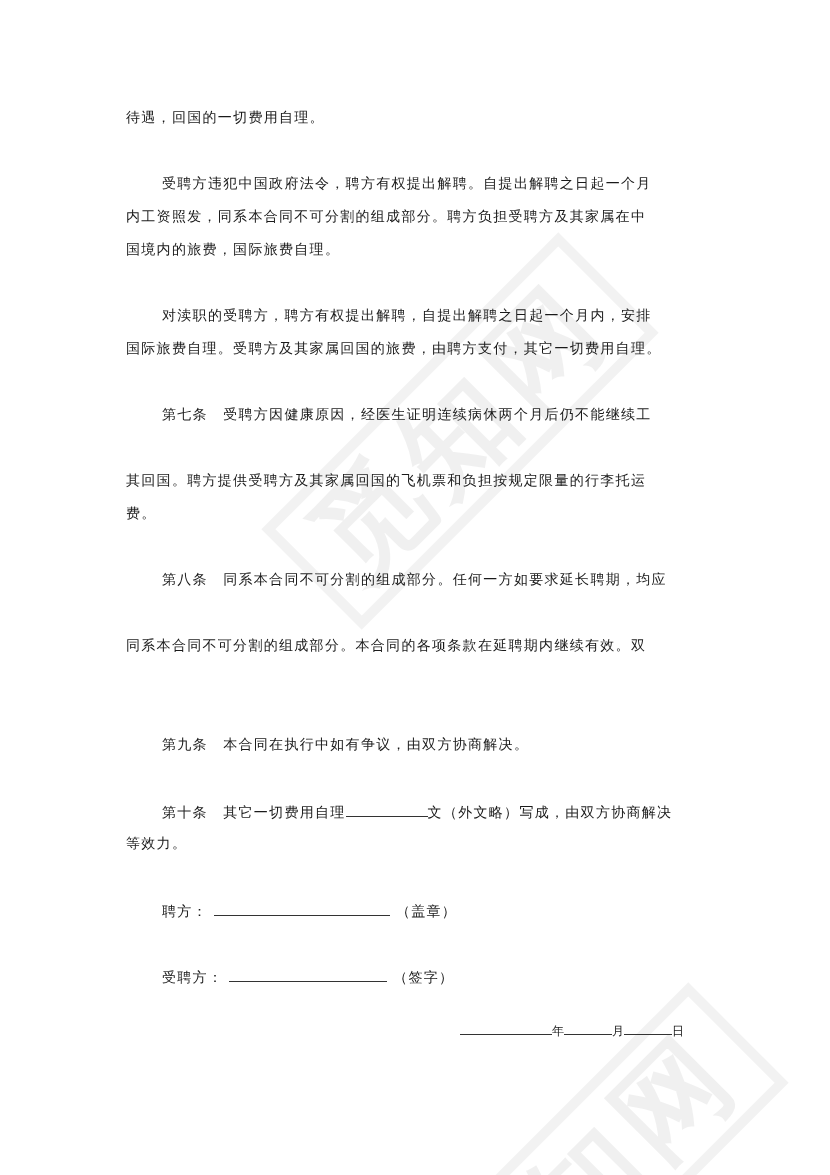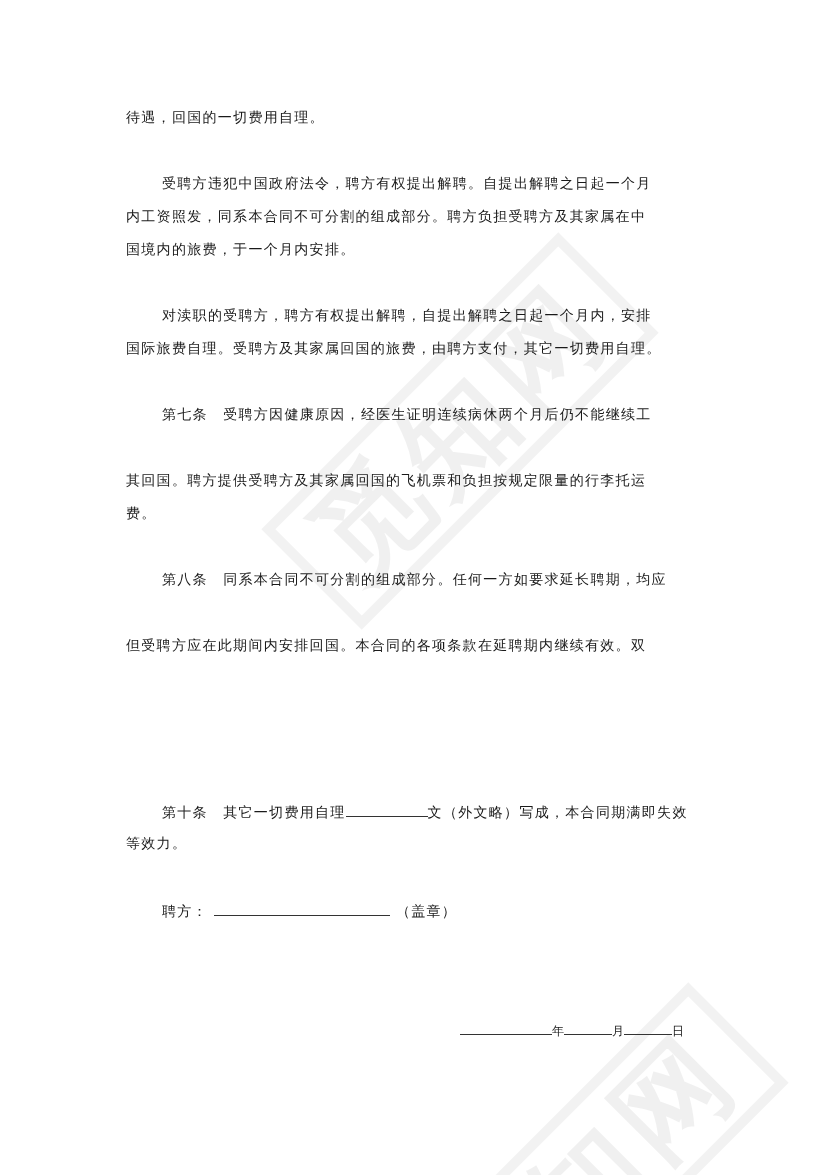--- a/index.html
+++ b/index.html
@@ -68,39 +68,43 @@
 
 <div class="page">
 
   <div class="watermark wm1">觅知网</div>
   <div class="watermark wm2">觅知网</div>
 
   <div class="line" style="top:107px">待遇，回国的一切费用自理。</div>
 
   <div class="line indent" style="top:173px">受聘方违犯中国政府法令，聘方有权提出解聘。自提出解聘之日起一个月</div>
   <div class="line" style="top:206px">内工资照发，同系本合同不可分割的组成部分。聘方负担受聘方及其家属在中</div>
-  <div class="line" style="top:239px">国境内的旅费，于一个月内安排。</div>
+  <div class="line" style="top:239px">国境内的旅费，国际旅费自理。</div>
 
   <div class="line indent" style="top:305px">对渎职的受聘方，聘方有权提出解聘，自提出解聘之日起一个月内，安排</div>
   <div class="line" style="top:338px">国际旅费自理。受聘方及其家属回国的旅费，由聘方支付，其它一切费用自理。</div>
 
   <div class="line indent" style="top:404px">第七条　受聘方因健康原因，经医生证明连续病休两个月后仍不能继续工</div>
   <div class="line" style="top:470px">其回国。聘方提供受聘方及其家属回国的飞机票和负担按规定限量的行李托运</div>
   <div class="line" style="top:503px">费。</div>
 
   <div class="line indent" style="top:569px">第八条　同系本合同不可分割的组成部分。任何一方如要求延长聘期，均应</div>
-  <div class="line" style="top:635px">但受聘方应在此期间内安排回国。本合同的各项条款在延聘期内继续有效。双</div>
+  <div class="line" style="top:635px">同系本合同不可分割的组成部分。本合同的各项条款在延聘期内继续有效。双</div>
 
+  <div class="line indent" style="top:734px">第九条　本合同在执行中如有争议，由双方协商解决。</div>
 
   <div class="line indent" style="top:800px">
-    <span>第十条　其它一切费用自理</span><span class="blank" style="width:82px"></span><span>文（外文略）写成，本合同期满即失效</span>
+    <span>第十条　其它一切费用自理</span><span class="blank" style="width:82px"></span><span>文（外文略）写成，由双方协商解决</span>
   </div>
   <div class="line" style="top:833px">等效力。</div>
 
   <div class="line indent" style="top:899px">
     <span>聘方：</span><span class="blank" style="width:176px; margin-left:6px; margin-right:6px"></span><span>（盖章）</span>
+  </div>
+  <div class="line indent" style="top:965px">
+    <span>受聘方：</span><span class="blank" style="width:158px; margin-left:6px; margin-right:6px"></span><span>（签字）</span>
   </div>
 
   <div class="right-date">
     <span class="blank" style="width:92px"></span><span>年</span><span class="blank" style="width:48px"></span><span>月</span><span class="blank" style="width:48px"></span><span>日</span>
   </div>
 
 </div>
 
 </body></html>

